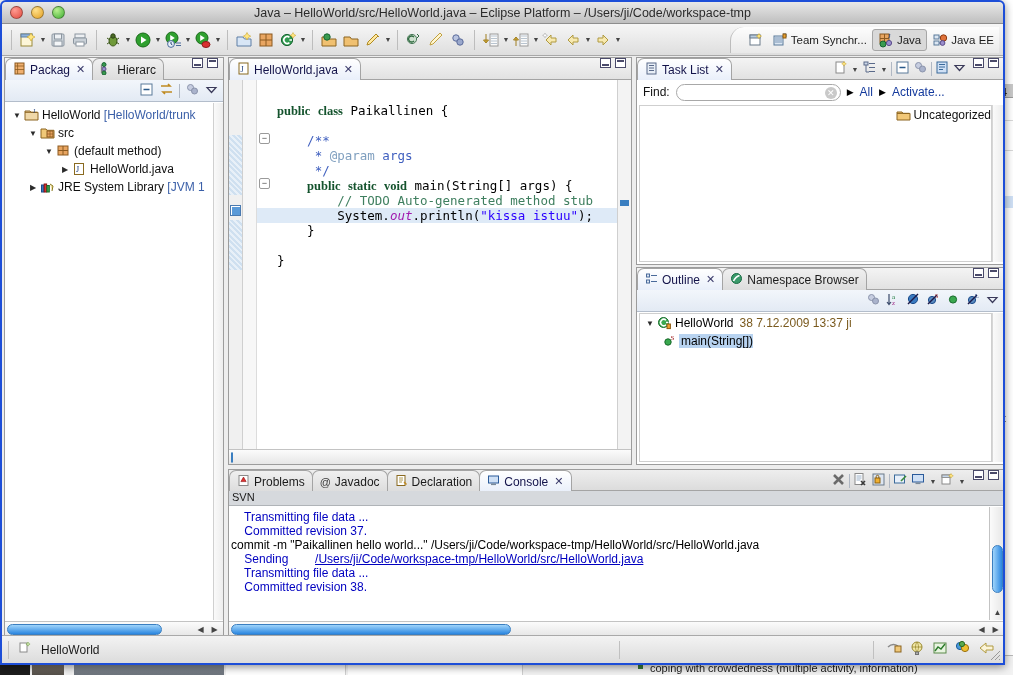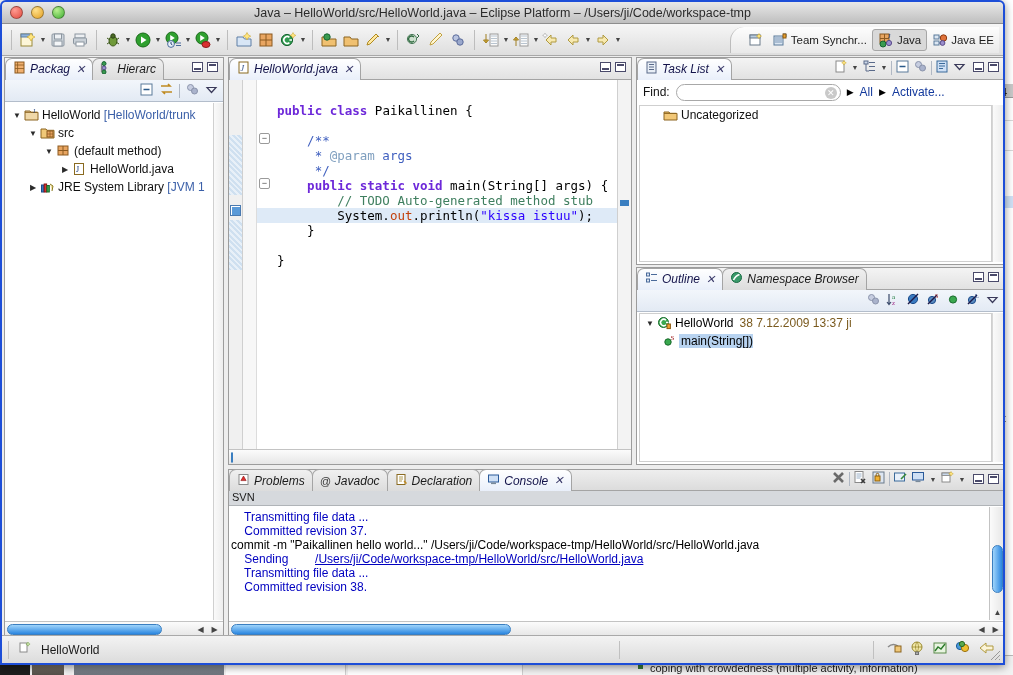--- a/index.html
+++ b/index.html
@@ -45,22 +45,22 @@
           background:linear-gradient(#fdfdfd,#e9e9e9); border-left:1px solid #bcbcbc; border-radius:14px 0 0 0; padding-left:14px;}
   .persp-btn{ display:flex; align-items:center; gap:3px; padding:2px 5px; font-size:11.5px; color:#1b1b1b; border-radius:3px; }
   .persp-btn.sel{ background:#d9d9d9; border:1px solid #a6a6a6; }
   .persp-ic{ width:16px; height:16px; }
 
   
   .wb{ position:absolute; left:0; top:55px; right:0; bottom:30px; }
 
   
   .part{ position:absolute; background:#fff; border:1px solid #9c9c9c; }
-  .tabrow{ height:22px; background:linear-gradient(#f4f4f4,#e2e2e2); display:flex; align-items:center; position:relative;
-           border-bottom:1px solid #a4a4a4;font-style:italic; }
+  .tabrow{ height:22px; background:linear-gradient(#f4f4f4,#e2e2e2); display:flex; align-items:flex-start; position:relative;
+           border-bottom:1px solid #a4a4a4; }
   .vtab{ height:22px; display:flex; align-items:center; gap:4px; padding:0 7px; font-size:12px; color:#13134a;
          background:linear-gradient(#ffffff,#e9effa); border:1px solid #a4a4a4; border-bottom:none;
          border-radius:7px 7px 0 0; margin-right:-1px; }
   .vtab.inactive{ background:linear-gradient(#f0f0f0,#dcdcdc); color:#1b1b1b; }
   .vtab .xb{ font-size:11px; color:#3a3a6a; margin-left:2px; }
   .tab-tools{ margin-left:auto; display:flex; align-items:center; gap:3px; padding:0 4px 2px 4px; }
   .minmax{ display:flex; gap:4px; align-items:center; padding:0 5px 3px 3px; }
   .mm{ width:11px; height:10px; border:1px solid #4a4a6a; position:relative; background:#fff; }
   .mm.min::after{ content:""; position:absolute; left:1px; right:1px; bottom:1px; height:2px; background:#4a4a6a; }
   .mm.max::after{ content:""; position:absolute; left:1px; right:1px; top:1px; height:2px; background:#4a4a6a; }
@@ -73,26 +73,26 @@
   .tlabel .dim{ color:#3a5fa8; }
 
   
   .ed-ruler{ position:absolute; left:0; top:0; bottom:0; width:14px; background:#f0f0f0; border-right:1px solid #cfcfcf; }
   .ed-fold{ position:absolute; left:14px; top:0; bottom:0; width:14px; background:#f7f7f7; border-right:1px solid #dcdcdc; }
   .ed-over{ position:absolute; right:0; top:0; bottom:0; width:14px; background:#f3f3f3; border-left:1px solid #cfcfcf; }
   .code{ position:absolute; left:28px; right:14px; top:0; bottom:0; font-family:"DejaVu Sans Mono", monospace;
          font-size:12.5px; line-height:15px; color:#000; padding-top:8px; overflow:hidden; }
   .cl{ height:15px; white-space:pre; padding-left:20px; }
   .cl.hl{ background:#deeaf7; }
-  .kw{ color:#6d28d9; font-weight:bold; }
+  .kw{ color:#14532d; font-weight:bold;font-family:Liberation Serif, serif; }
   .str{ color:#2a00ff; }
   .cmt{ color:#3f7f5f; }
   .jdoc{ color:#3f5fbf; }
   .jtag{ color:#7f9fbf; }
-  .fld{ color:#c2410c; }
+  .fld{ color:#a21caf; font-style:italic; }
   .fold-m{ position:absolute; left:16px; width:11px; height:11px; border:1px solid #9a9a9a; background:#fff;
            border-radius:2px; font-size:9px; line-height:9px; text-align:center; color:#444; }
   .cons-hdr{ height:15px; background:#d6d9dd; border-bottom:1px solid #b0b4b8; font-size:11px;
              font-family:"Liberation Sans", sans-serif; padding-left:3px; color:#1a1a1a; }
   .cline{ white-space:pre; color:#0000c0; padding-left:2px; }
   .cline.blk{ color:#000; }
   .cline a{ color:#0000c0; text-decoration:underline; }
 
   
   .sb-h{ position:absolute; left:0; right:0; bottom:0; height:15px;
@@ -609,21 +609,21 @@
         <span class="find-in">
           <input style="width: 145px; height: 15px; border: none; outline: none; background: transparent; font-size: 11px; padding-left: 6px;" placeholder="">
           <span class="find-clear">✕</span>
         </span>
         <span class="find-tri">▶</span>
         <span class="find-link">All</span>
         <span class="find-tri">▶</span>
         <span class="find-link">Activate...</span>
       </div>
       <div style="position:absolute;left:2px;right:12px;top:47px;bottom:2px;background:#fff;border:1px solid #cfcfcf;overflow:hidden;">
-        <div class="trow" style="padding-left:22px;">
+        <div class="trow" style="padding-left:22px;justify-content:flex-end;">
           <span class="tic">
             <svg width="15" height="13" viewBox="0 0 15 13">
                 <path d="M1 3h5l1 1.4h7V11H1z" fill="#f2c878" stroke="#8c6520"></path>
                 <path d="M1 4.4h12" stroke="#8c6520"></path>
               </svg>
           </span>
           <span class="tlabel">Uncategorized</span>
         </div>
       </div>
       <div style="position:absolute;right:1px;top:47px;bottom:2px;width:11px;background:linear-gradient(90deg,#fafafa,#ececec);border-left:1px solid #d6d6d6;"></div>

